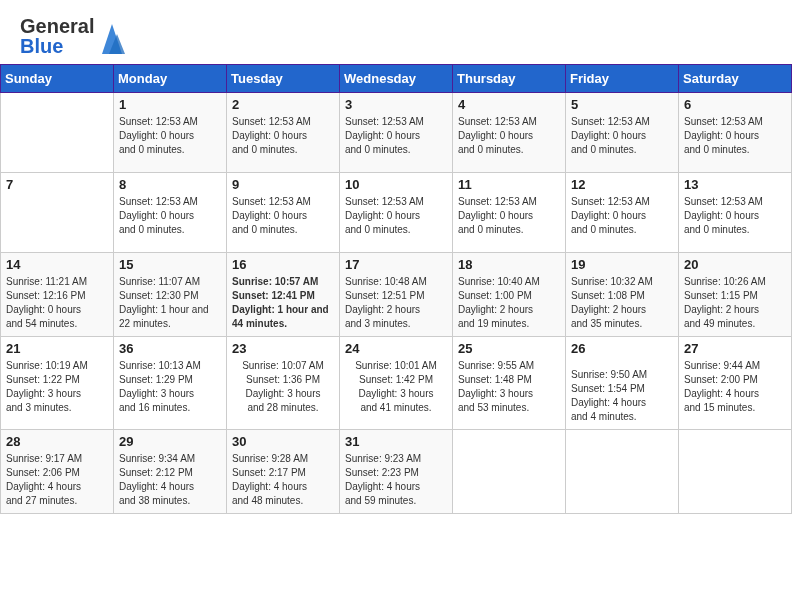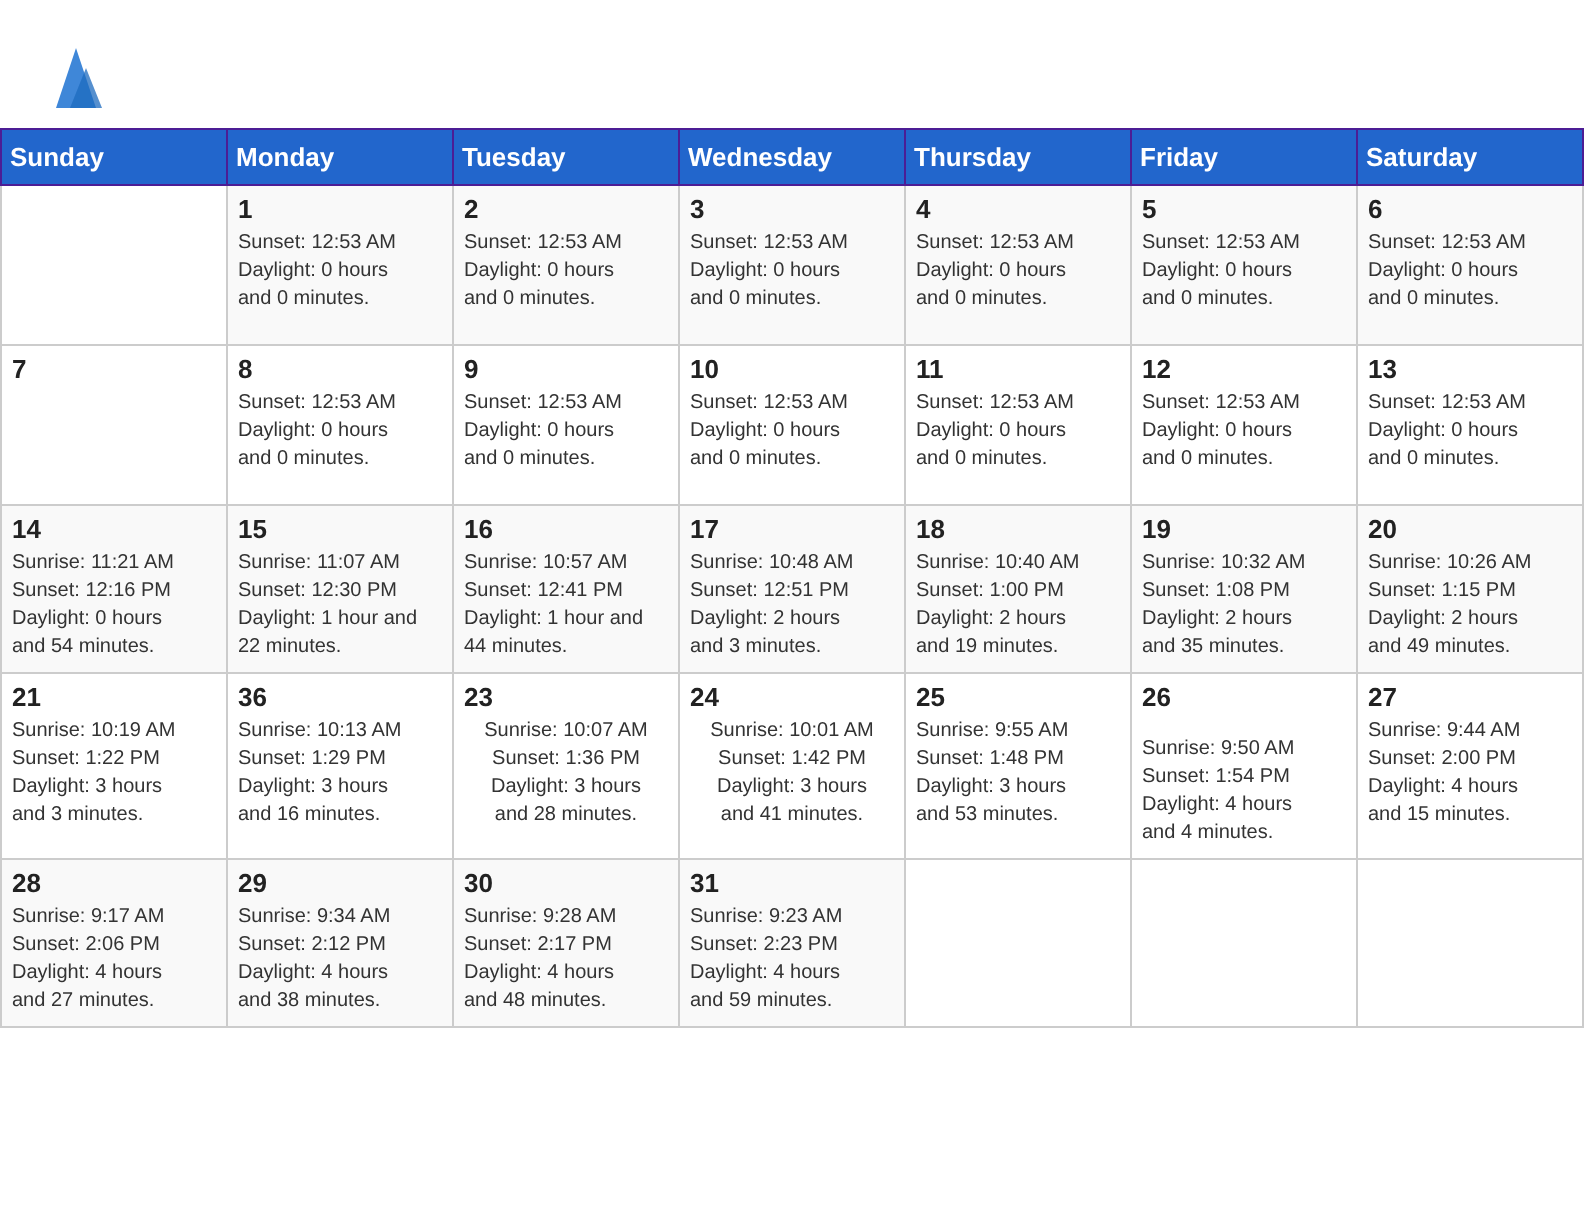--- a/index.html
+++ b/index.html
@@ -80,20 +80,24 @@
     .empty-cell {
       background: #fff !important;
     }
   </style>
 </head>
 <body>
 
 <div class="header">
   <div class="logo">
   <div style="display:flex;align-items:center;">
+    <div style="display:flex;flex-direction:column;line-height:1;">
+      <span style="font-size:20px;font-weight:bold;color:#333;">General</span>
+      <span style="font-size:20px;font-weight:bold;color:#2266cc;">Blue</span>
+    </div>
     <svg width="30" height="40" viewBox="0 0 30 40" style="margin-left:3px;">
       <polygon points="5,38 15,8 25,38" fill="#2a7ad4" opacity="0.9"></polygon>
       <polygon points="12,38 20,18 28,38" fill="#1e6bbf" opacity="0.75"></polygon>
     </svg>
   </div>
 </div>
   <div class="title-block">
     <div class="month-title"></div>
     <div class="subtitle"></div>
   </div>
@@ -202,21 +206,21 @@
         </td>
         <td>
           <span class="day-number">15</span>
           <div class="cell-text" style="white-space: pre-line;">Sunrise: 11:07 AM
 Sunset: 12:30 PM
 Daylight: 1 hour and
 22 minutes.</div>
         </td>
         <td>
           <span class="day-number">16</span>
-          <div class="cell-text" style="white-space: pre-line;">Sunrise: 10:57 AM
+          <div class="cell-text" style="white-space: pre-line; font-weight: bold;">Sunrise: 10:57 AM
 Sunset: 12:41 PM
 Daylight: 1 hour and
 44 minutes.</div>
         </td>
         <td>
           <span class="day-number">17</span>
           <div class="cell-text" style="white-space: pre-line;">Sunrise: 10:48 AM
 Sunset: 12:51 PM
 Daylight: 2 hours
 and 3 minutes.</div>

